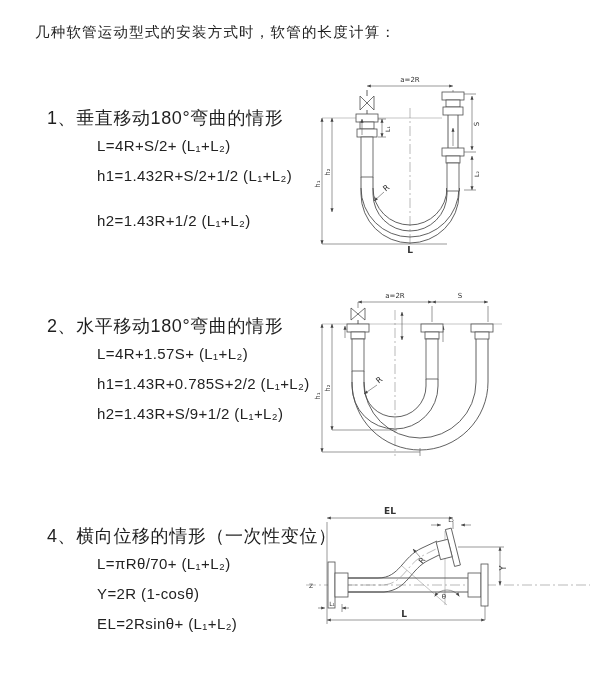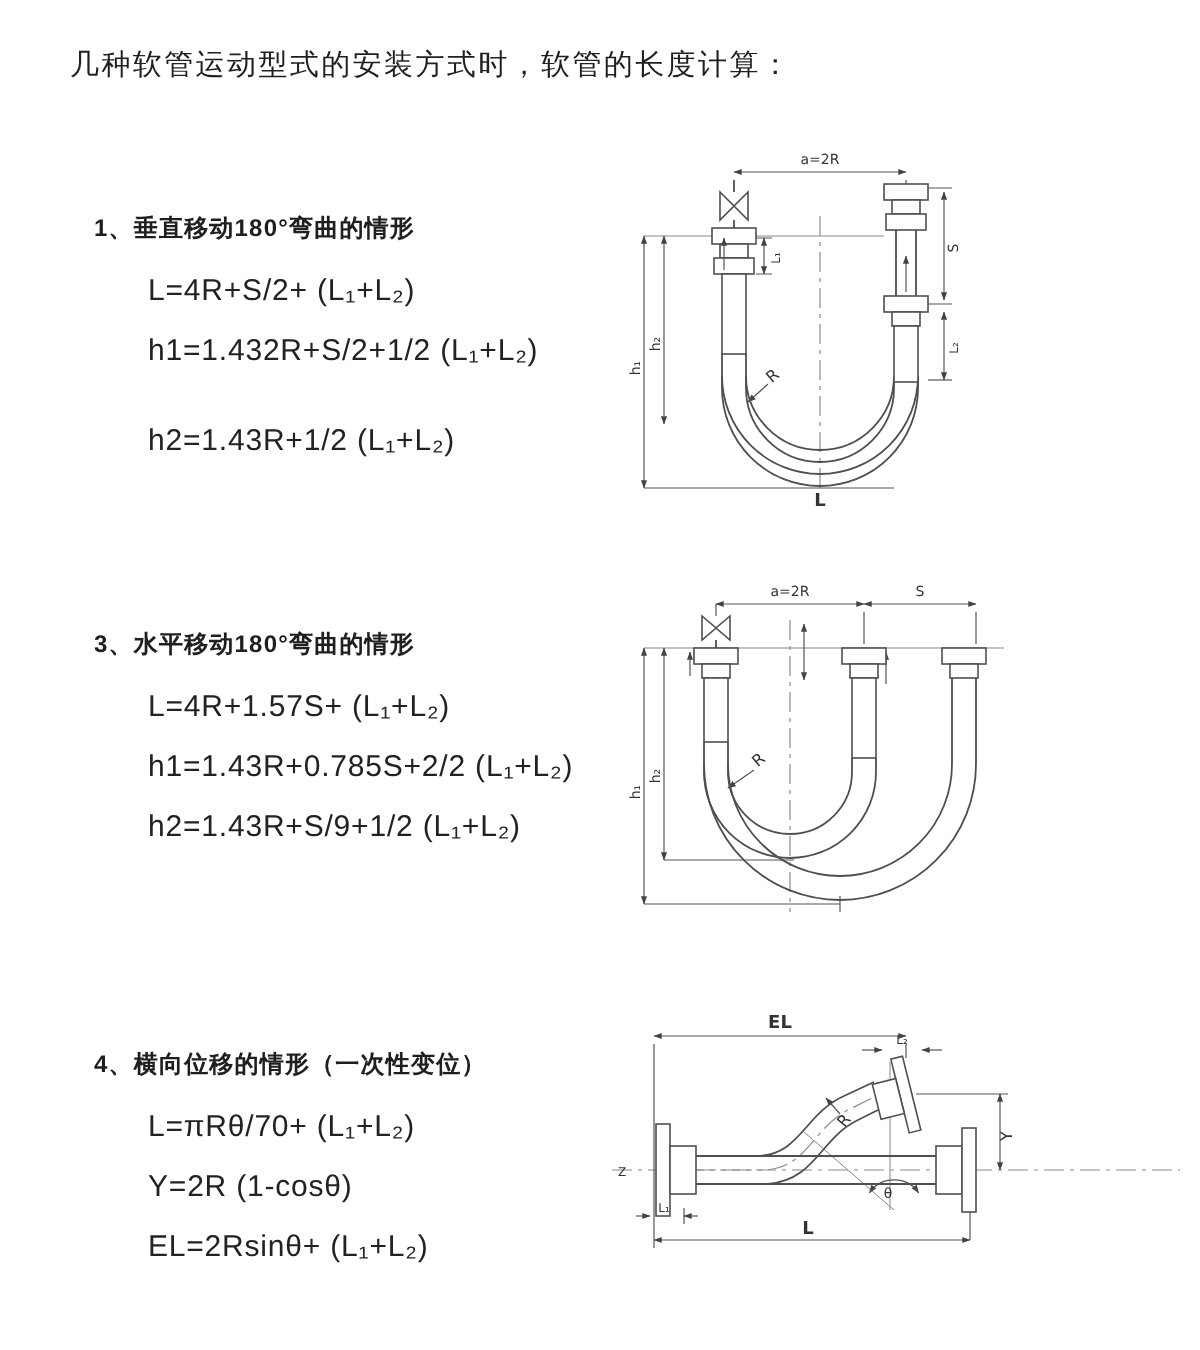--- a/index.html
+++ b/index.html
@@ -3,41 +3,41 @@
 <meta charset="utf-8">
 <style>
   html,body { margin:0; padding:0; }
   body {
     width:600px; height:675px; background:#ffffff; position:relative;
     font-family:"Liberation Sans","DejaVu Sans",sans-serif; color:#1f1f1f;
     overflow:hidden;
   }
   .abs { position:absolute; white-space:nowrap; }
   .title { font-size:14.5px; font-weight:normal; letter-spacing:1.2px; }
-  .heading { font-size:12px; font-weight:bold; letter-spacing:0.6px; }
-  .formula { font-size:15px; font-weight:normal; letter-spacing:0.4px; color:#222; }
+  .heading { font-size:18px; font-weight:normal; letter-spacing:0.6px; }
+  .formula { font-size:15px; font-weight:normal; letter-spacing:0.4px; color:#222;margin-left:23px; }
   svg { position:absolute; overflow:visible; }
   svg text { font-family:"DejaVu Sans","Liberation Sans",sans-serif; fill:#333; }
   .draw { stroke:#4f4f4f; stroke-width:0.9; fill:none; }
   .fit  { stroke:#4f4f4f; stroke-width:0.8; fill:#ffffff; }
   .dim  { stroke:#555; stroke-width:0.6; fill:none; }
   .thin { stroke:#888; stroke-width:0.5; fill:none; }
   .cl   { stroke:#8a8a8a; stroke-width:0.6; fill:none; stroke-dasharray:10 3 2 3; }
 </style>
 </head>
 <body>
 
 <div class="abs title" style="left:35px; top:23px">几种软管运动型式的安装方式时，软管的长度计算：</div>
 
 <div class="abs heading" style="left:47px; top:106px">1、垂直移动180°弯曲的情形</div>
 <div class="abs formula" style="left:74px; top:137px">L=4R+S/2+ (L₁+L₂)</div>
 <div class="abs formula" style="left:74px; top:167px">h1=1.432R+S/2+1/2 (L₁+L₂)</div>
 <div class="abs formula" style="left:74px; top:212px">h2=1.43R+1/2 (L₁+L₂)</div>
 
-<div class="abs heading" style="left:47px; top:314px">3、水平移动180°弯曲的情形</div>
+<div class="abs heading" style="left:47px; top:314px">2、水平移动180°弯曲的情形</div>
 <div class="abs formula" style="left:74px; top:345px">L=4R+1.57S+ (L₁+L₂)</div>
 <div class="abs formula" style="left:74px; top:375px">h1=1.43R+0.785S+2/2 (L₁+L₂)</div>
 <div class="abs formula" style="left:74px; top:405px">h2=1.43R+S/9+1/2 (L₁+L₂)</div>
 
 <div class="abs heading" style="left:47px; top:524px">4、横向位移的情形（一次性变位）</div>
 <div class="abs formula" style="left:74px; top:555px">L=πRθ/70+ (L₁+L₂)</div>
 <div class="abs formula" style="left:74px; top:585px">Y=2R (1-cosθ)</div>
 <div class="abs formula" style="left:74px; top:615px">EL=2Rsinθ+ (L₁+L₂)</div>
 
 <svg style="left:312px; top:72px" width="270" height="185" viewBox="0 0 270 185">

